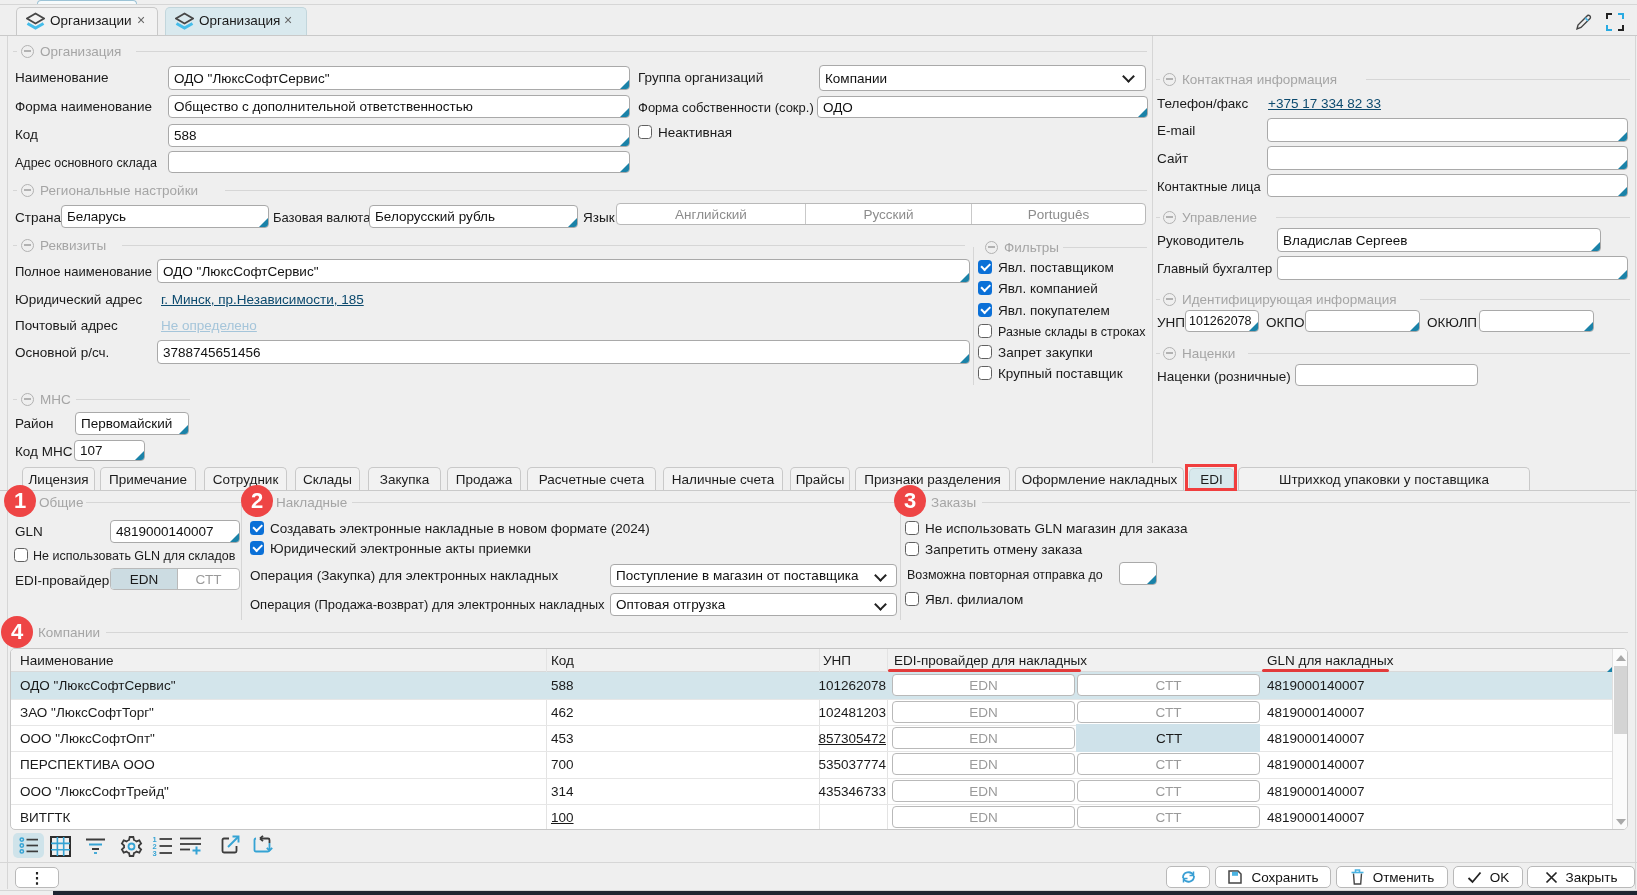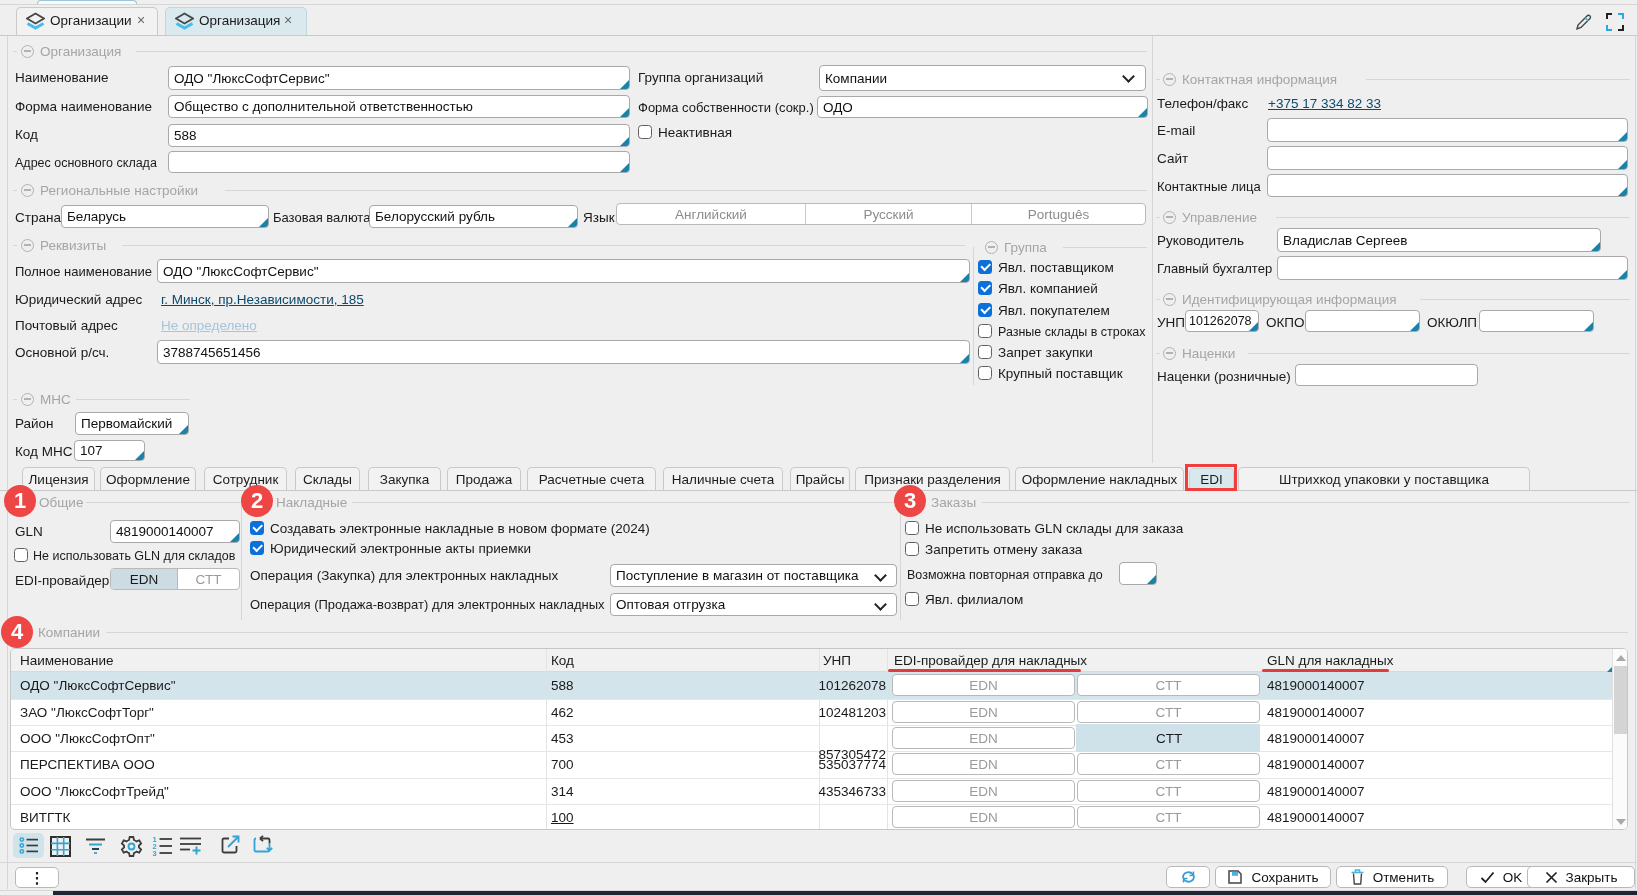--- a/index.html
+++ b/index.html
@@ -114,21 +114,21 @@
 <div class="inp tri" style="left:157px;top:259px;width:813px;height:24px;">ОДО "ЛюксСофтСервис"</div>
 <div class="lbl" style="left:15px;top:292px;">Юридический адрес</div>
 <div class="lnk" style="left:161px;top:292px;">г. Минск, пр.Независимости, 185</div>
 <div class="lbl" style="left:15px;top:318px;">Почтовый адрес</div>
 <div class="lnk" style="left:161px;top:318px;color:#a5c5da;">Не определено</div>
 <div class="lbl" style="left:15px;top:345px;">Основной р/сч.</div>
 <div class="inp tri" style="left:157px;top:340px;width:813px;height:24px;">3788745651456</div>
 
 <div class="vline" style="left:973px;top:247px;height:138px;"></div>
 <div class="col" style="left:985px;top:241px;"></div>
-<div class="leg" style="left:1004px;top:240px;">Группа</div>
+<div class="leg" style="left:1004px;top:240px;">Фильтры</div>
 <div class="hline" style="left:1063px;top:247px;width:84px;"></div>
 
 <div class="cbc" style="left:978px;top:260px;"></div>
 <div class="lbl" style="left:998px;top:260px;">Явл. поставщиком</div>
 <div class="cbc" style="left:978px;top:281px;"></div>
 <div class="lbl" style="left:998px;top:281px;">Явл. компанией</div>
 <div class="cbc" style="left:978px;top:303px;"></div>
 <div class="lbl" style="left:998px;top:303px;">Явл. покупателем</div>
 <div class="cb" style="left:978px;top:324px;"></div>
 <div class="lbl s125" style="left:998px;top:325px;">Разные склады в строках</div>
@@ -185,21 +185,21 @@
 
 <div class="stub" style="left:1156px;top:353px;"></div>
 <div class="col" style="left:1163px;top:347px;"></div>
 <div class="leg" style="left:1182px;top:346px;">Наценки</div>
 <div class="hline" style="left:1248px;top:353px;width:382px;"></div>
 
 <div class="lbl" style="left:1157px;top:369px;">Наценки (розничные)</div>
 <div class="inp" style="left:1295px;top:364px;width:183px;height:22px;"></div>
 
 <div class="tab" style="left:22px;top:467px;width:73px;height:24px;">Лицензия</div>
-<div class="tab" style="left:100px;top:467px;width:96px;height:24px;">Оформление</div>
+<div class="tab" style="left:100px;top:467px;width:96px;height:24px;">Примечание</div>
 <div class="tab" style="left:204px;top:467px;width:83px;height:24px;">Сотрудник</div>
 <div class="tab" style="left:295px;top:467px;width:65px;height:24px;">Склады</div>
 <div class="tab" style="left:368px;top:467px;width:73px;height:24px;">Закупка</div>
 <div class="tab" style="left:447px;top:467px;width:74px;height:24px;">Продажа</div>
 <div class="tab" style="left:527px;top:467px;width:129px;height:24px;">Расчетные счета</div>
 <div class="tab" style="left:663px;top:467px;width:120px;height:24px;">Наличные счета</div>
 <div class="tab" style="left:790px;top:467px;width:60px;height:24px;">Прайсы</div>
 <div class="tab" style="left:855px;top:467px;width:155px;height:24px;">Признаки разделения</div>
 <div class="tab" style="left:1015px;top:467px;width:169px;height:24px;">Оформление накладных</div>
 <div class="tab" style="left:1189px;top:468px;width:45px;height:22px;background:#d8e9ed;border-color:#c2d6dc;">EDI</div>
@@ -237,21 +237,21 @@
 <div class="chev" style="left:876px;top:571px;"></div>
 <div class="lbl s13" style="left:250px;top:597px;">Операция (Продажа-возврат) для электронных накладных</div>
 <div class="inp" style="left:610px;top:593px;width:287px;height:23px;">Оптовая отгрузка</div>
 <div class="chev" style="left:876px;top:600px;"></div>
 
 <div class="rc" style="left:894px;top:485px;">3</div>
 <div class="leg" style="left:931px;top:495px;">Заказы</div>
 <div class="hline" style="left:982px;top:502px;width:648px;"></div>
 
 <div class="cb" style="left:905px;top:521px;"></div>
-<div class="lbl" style="left:925px;top:521px;">Не использовать GLN склады для заказа</div>
+<div class="lbl" style="left:925px;top:521px;">Не использовать GLN магазин для заказа</div>
 <div class="cb" style="left:905px;top:542px;"></div>
 <div class="lbl" style="left:925px;top:542px;">Запретить отмену заказа</div>
 <div class="lbl s125" style="left:907px;top:568px;">Возможна повторная отправка до</div>
 <div class="inp tri" style="left:1119px;top:562px;width:38px;height:23px;"></div>
 <div class="cb" style="left:905px;top:592px;"></div>
 <div class="lbl" style="left:925px;top:592px;">Явл. филиалом</div>
 
 <div class="rc" style="left:1px;top:616px;">4</div>
 <div class="leg" style="left:38px;top:625px;">Компании</div>
 <div class="hline" style="left:106px;top:632px;width:1522px;"></div>
@@ -281,21 +281,21 @@
   <div class="lbl" style="left:9px;top:29px;">ОДО "ЛюксСофтСервис"</div>
   <div class="lbl" style="left:540px;top:29px;">588</div>
   <div class="lbl" style="left:875px;top:29px;transform:translateX(-100%);">101262078</div>
   <div class="lbl" style="left:1256px;top:29px;">4819000140007</div>
   <div class="lbl" style="left:9px;top:56px;">ЗАО "ЛюксСофтТорг"</div>
   <div class="lbl" style="left:540px;top:56px;">462</div>
   <div class="lbl" style="left:875px;top:56px;transform:translateX(-100%);">102481203</div>
   <div class="lbl" style="left:1256px;top:56px;">4819000140007</div>
   <div class="lbl" style="left:9px;top:82px;">ООО "ЛюксСофтОпт"</div>
   <div class="lbl" style="left:540px;top:82px;">453</div>
-  <div class="lbl" style="left:875px;top:98px;transform:translateX(-100%);">857305472</div>
+  <div class="lbl" style="left:875px;top:82px;transform:translateX(-100%);text-decoration:underline;">857305472</div>
   <div class="lbl" style="left:1256px;top:82px;">4819000140007</div>
   <div class="lbl" style="left:9px;top:108px;">ПЕРСПЕКТИВА ООО</div>
   <div class="lbl" style="left:540px;top:108px;">700</div>
   <div class="lbl" style="left:875px;top:108px;transform:translateX(-100%);">535037774</div>
   <div class="lbl" style="left:1256px;top:108px;">4819000140007</div>
   <div class="lbl" style="left:9px;top:135px;">ООО "ЛюксСофтТрейд"</div>
   <div class="lbl" style="left:540px;top:135px;">314</div>
   <div class="lbl" style="left:875px;top:135px;transform:translateX(-100%);">435346733</div>
   <div class="lbl" style="left:1256px;top:135px;">4819000140007</div>
   <div class="lbl" style="left:9px;top:161px;">ВИТГТК</div>
@@ -414,21 +414,21 @@
       <g fill="none" stroke="#444" stroke-width="1.4">
         <path d="M3.5 4.5 L4.3 15 H10.7 L11.5 4.5"></path>
       </g>
       <g stroke="#4ab3e2" stroke-width="1.6">
         <path d="M1.5 3.5 H13.5"></path>
         <path d="M5.5 3 V1 H9.5 V3" fill="none"></path>
       </g>
     </svg>
     <span>Отменить</span>
   </div>
-<div class="btn" style="left:1453px;top:866px;width:70px;height:22px;margin-left:13px;">
+<div class="btn" style="left:1453px;top:866px;width:70px;height:22px;">
     <svg width="15" height="13" viewBox="0 0 15 13">
       <path d="M1.5 7 L5.5 11 L13.5 1.5" fill="none" stroke="#222" stroke-width="1.8"></path>
     </svg>
     <span>OK</span>
   </div>
 <div class="btn" style="left:1527px;top:866px;width:108px;height:22px;">
     <svg width="13" height="13" viewBox="0 0 13 13">
       <path d="M1.5 1.5 L11.5 11.5 M11.5 1.5 L1.5 11.5" stroke="#222" stroke-width="1.7"></path>
     </svg>
     <span>Закрыть</span>

